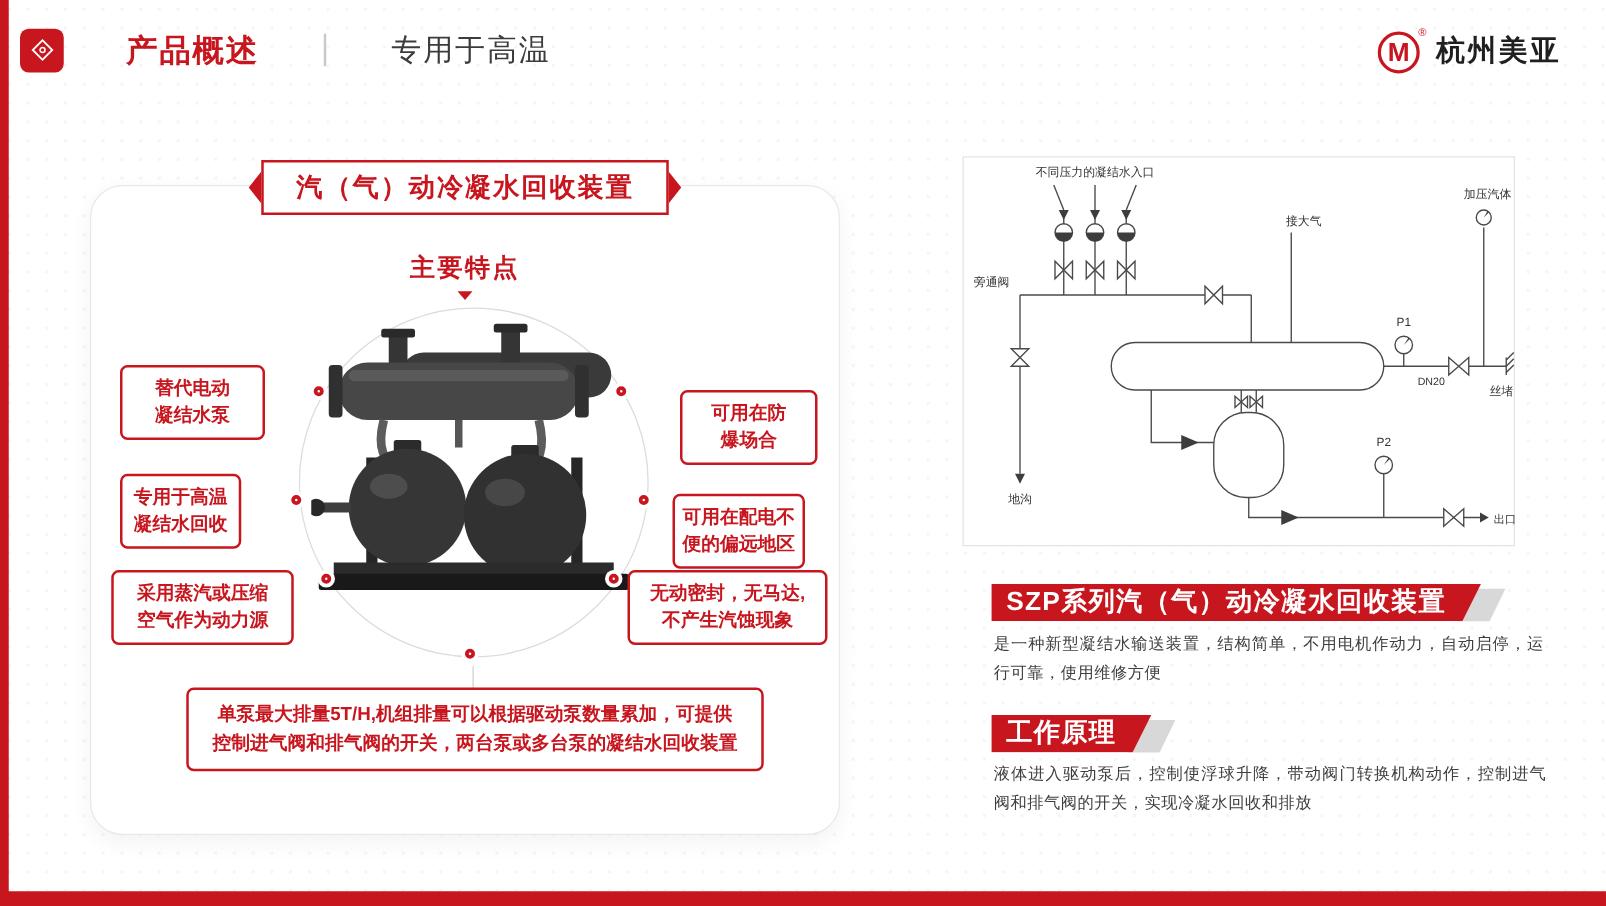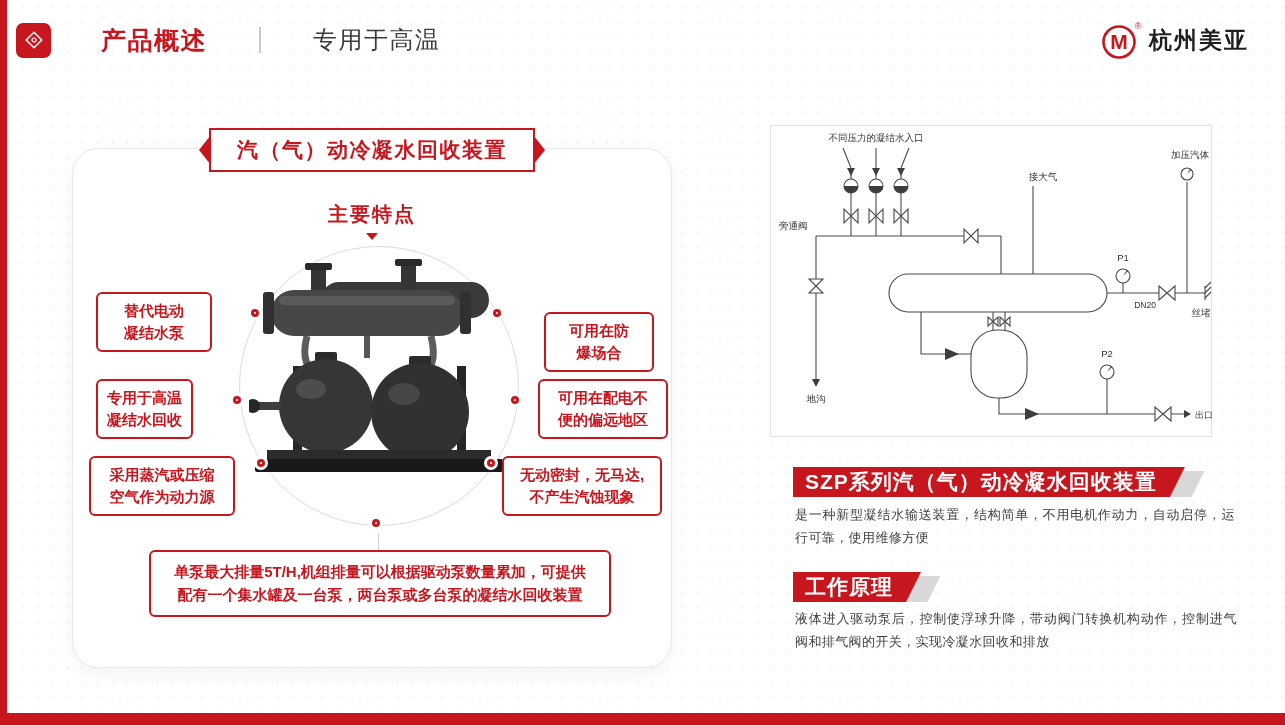--- a/index.html
+++ b/index.html
@@ -55,21 +55,21 @@
   .node-line { position:absolute; left:305px; top:384px; width:1px; height:19px; background:#cfcfcf; }
   .fbox {
     position:absolute; border:2px solid var(--accent); border-radius:6px; background:#fff;
     color:var(--accent); font-size:15px; font-weight:600; line-height:1.45;
     padding:6px 6px; text-align:center; white-space:pre-line;
   }
   .fb1 { left:23px;  top:143px; width:116px; }
   .fb2 { left:23px;  top:230px; width:97px; }
   .fb3 { left:16px;  top:307px; width:146px; }
   .fb4 { left:471px; top:143px; width:110px;margin-top:20px; }
-  .fb5 { left:465px; top:230px; width:130px; }
+  .fb5 { left:465px; top:246px; width:106px; }
   .fb6 { left:429px; top:307px; width:160px; }
   .capacity-note {
     position:absolute; left:76px; top:401px; width:462px;
     border:2px solid var(--accent); border-radius:6px; background:#fff;
     color:var(--accent); font-size:15px; font-weight:600; line-height:1.55;
     padding:8px 6px; text-align:center; white-space:pre-line;
   }
 
   
   .diagram-box { position:absolute; left:770px; top:125px; width:442px; height:312px; background:#fff; border:1px solid #e3e3e3; }
@@ -176,21 +176,21 @@
     <div class="fbox fb3">采用蒸汽或压缩
 空气作为动力源</div>
     <div class="fbox fb4">可用在防
 爆场合</div>
     <div class="fbox fb5">可用在配电不
 便的偏远地区</div>
     <div class="fbox fb6">无动密封，无马达,
 不产生汽蚀现象</div>
 
     <div class="capacity-note">单泵最大排量5T/H,机组排量可以根据驱动泵数量累加，可提供
-配有一个集水罐及一台泵，两台泵或多台泵的凝结水回收装置</div>
+控制进气阀和排气阀的开关，两台泵或多台泵的凝结水回收装置</div>
   </section>
 
   <section class="diagram-box">
     <svg width="442" height="312" viewBox="0 0 442 312">
       <g stroke="#4a4a4a" stroke-width="1.1" fill="none">
         <line x1="72" y1="22" x2="80" y2="42"></line>
         <line x1="105" y1="22" x2="105" y2="42"></line>
         <line x1="138" y1="22" x2="130" y2="42"></line>
         <line x1="80" y1="46" x2="80" y2="110"></line>
         <line x1="105" y1="46" x2="105" y2="110"></line>

